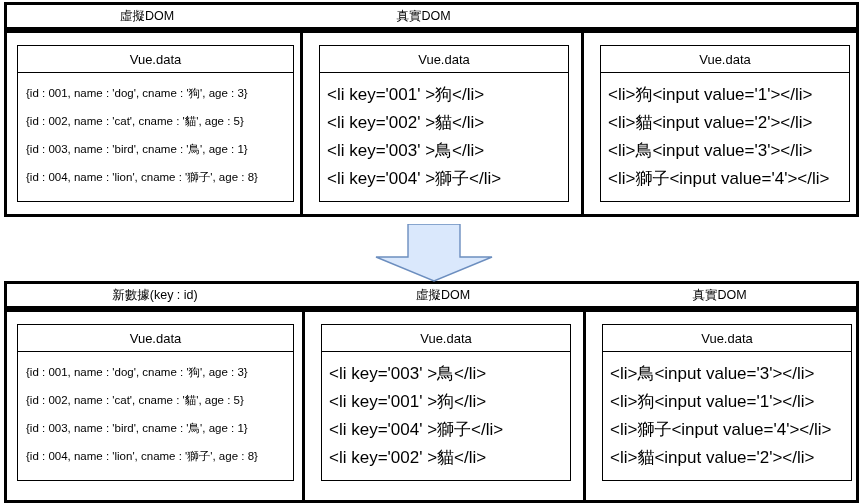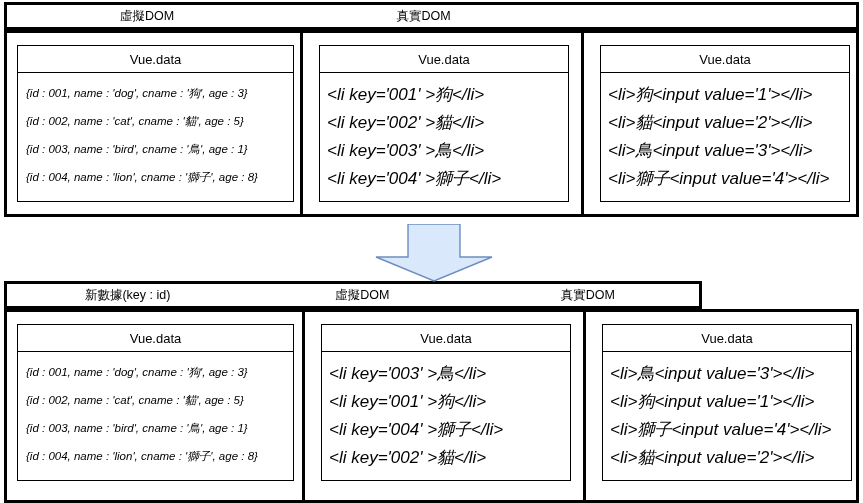--- a/index.html
+++ b/index.html
@@ -96,21 +96,20 @@
   }
   .card-rows .row {
     box-sizing: border-box;
     height: 28px;
     display: flex;
     align-items: center;
     padding-left: 8px;
     font-size: 11.5px;
     line-height: 1;
     white-space: nowrap;
-    font-style: italic;
   }
   .card-rows.code .row {
     font-size: 17px;
     padding-left: 7px;
   }
 
   
   .arrow-wrap {
     position: absolute;
     z-index: 4;
@@ -171,21 +170,21 @@
   </div>
 
   <div class="arrow-wrap" style="left:375px; top:224px; width:118px; height:58px;">
     <svg width="118" height="58" viewBox="0 0 118 58" xmlns="http://www.w3.org/2000/svg">
       <polygon points="33,0 85,0 85,33 117,33 59,57 1,33 33,33" fill="#dae8fc" stroke="#6c8ebf" stroke-width="1.4" stroke-linejoin="miter"></polygon>
     </svg>
   </div>
 
   <div class="panel" style="left:4px; top:281px; width:855px; height:222px; border:none;">
 
-    <div class="panel-header" style="left:0; top:0; width:698px;">
+    <div class="panel-header" style="left:0; top:0; width:855px;">
       <div class="hcell" style="width:296px;">
         <span>新數據(key : id)</span>
       </div>
       <div class="hcell" style="width:280px;">
         <span>虛擬DOM</span>
       </div>
       <div class="hcell" style="width:273px;">
         <span>真實DOM</span>
       </div>
     </div>

